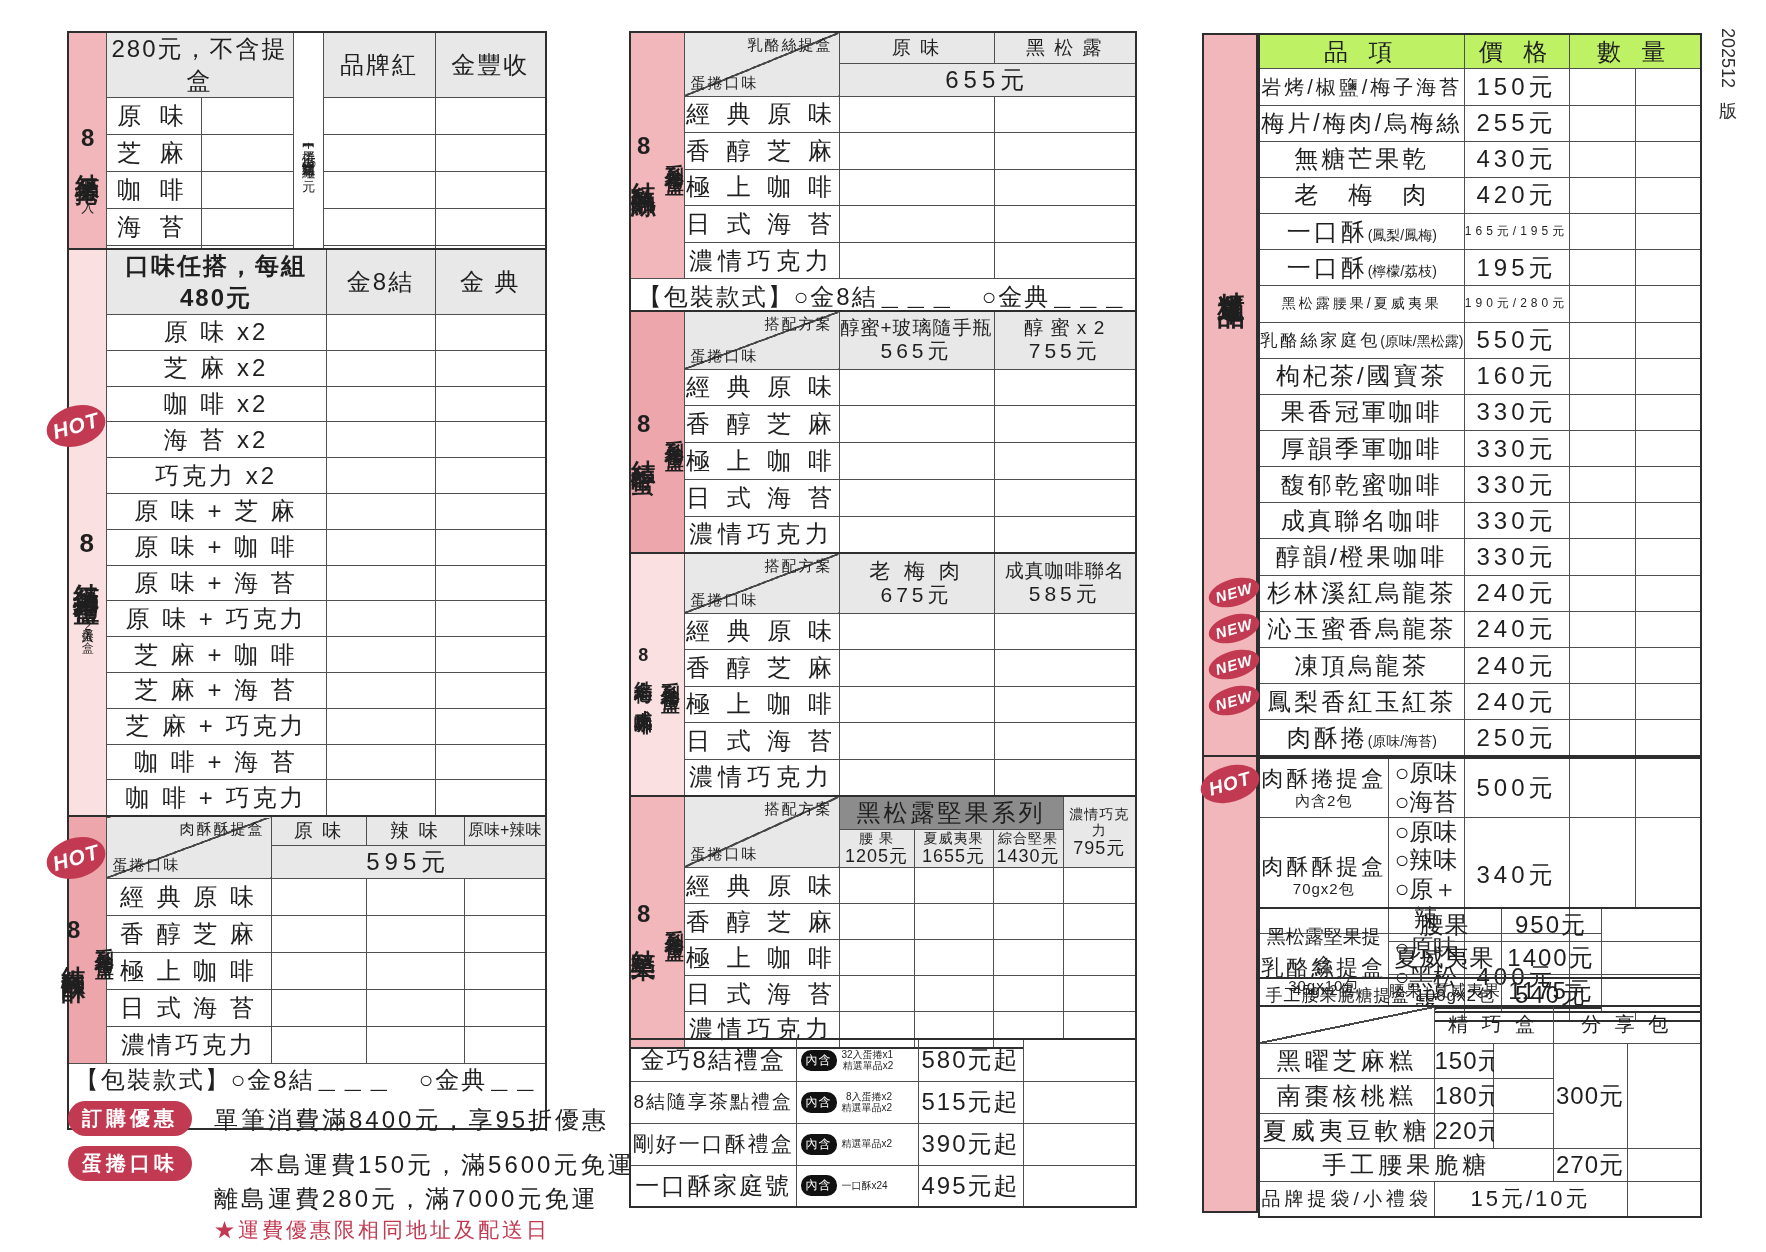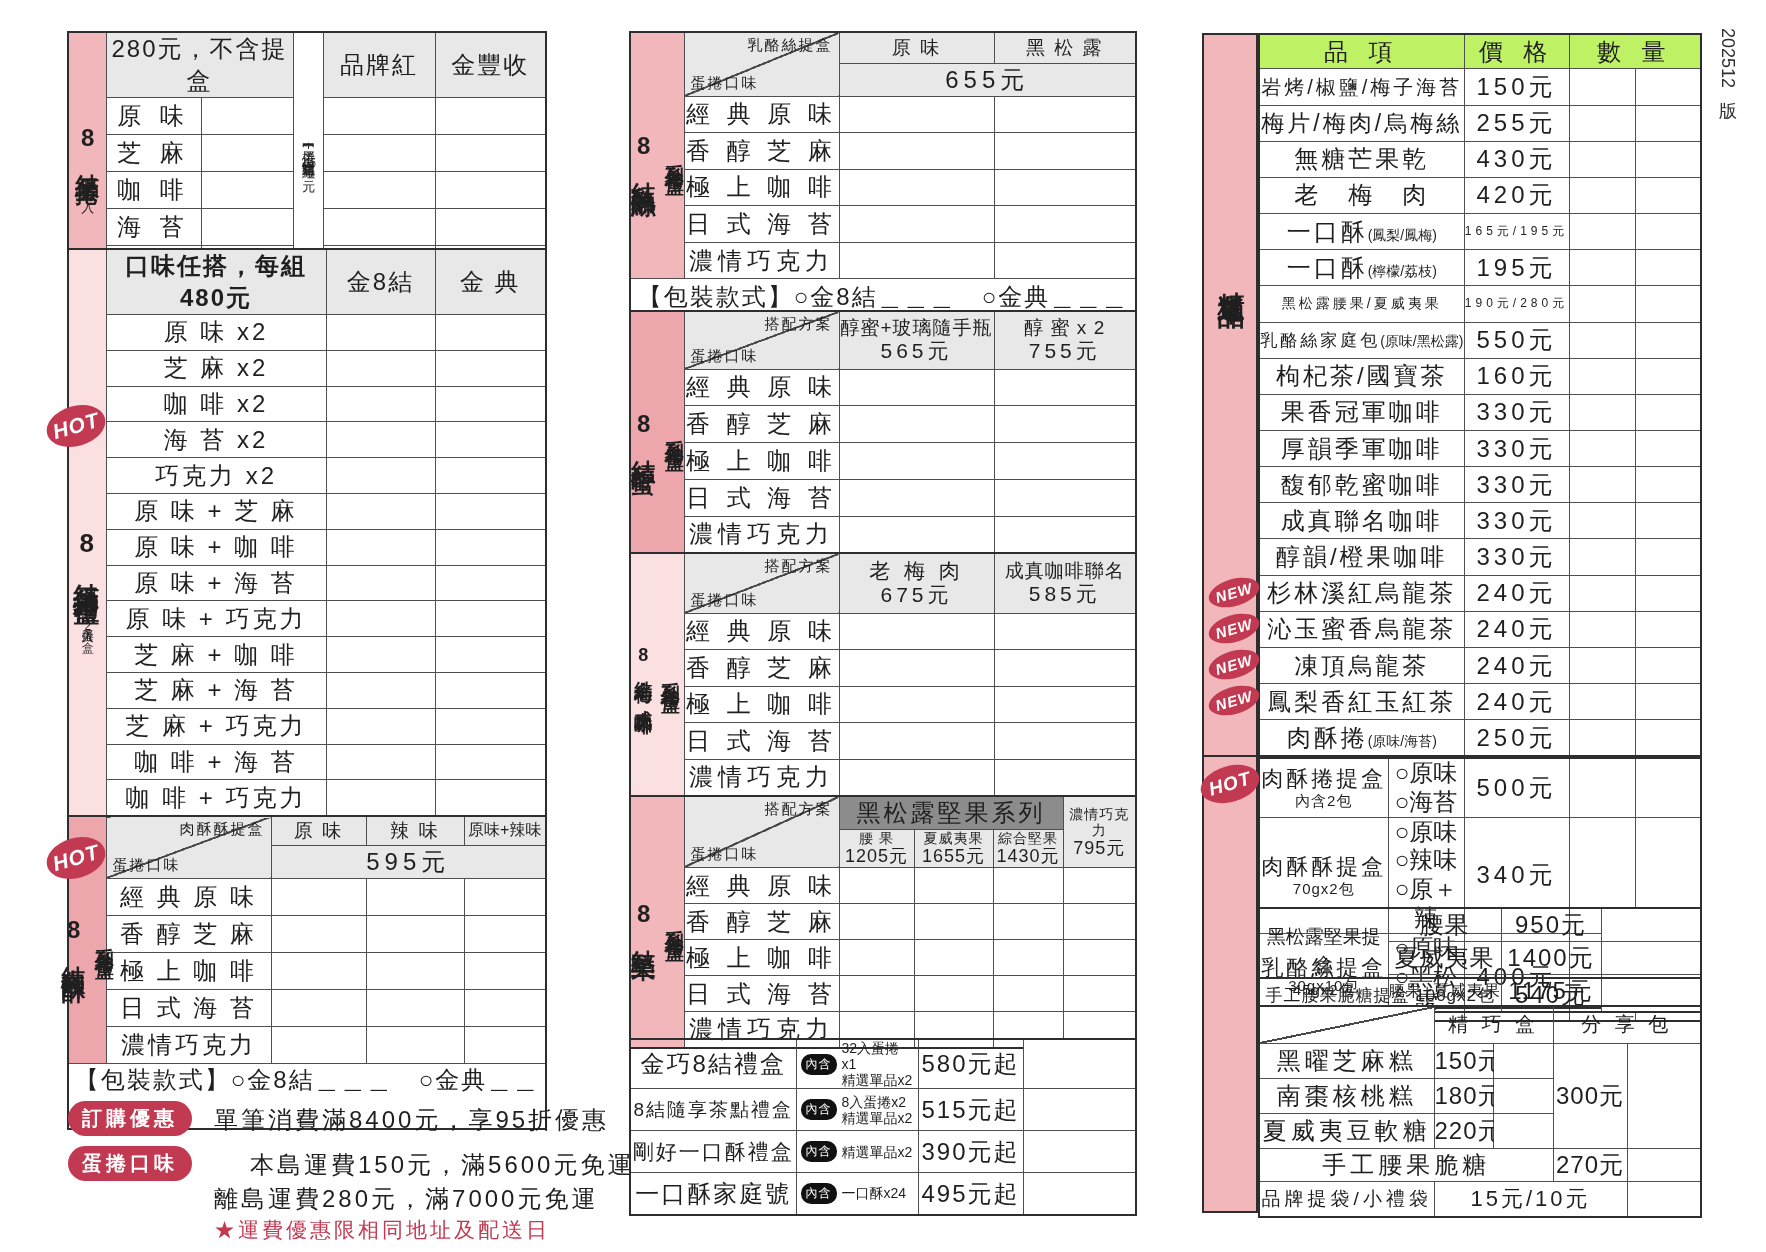--- a/index.html
+++ b/index.html
@@ -43,21 +43,21 @@
   .flav{font-size:24px;letter-spacing:6px;}
   .combo{font-size:24px;letter-spacing:3px;}
   .pkg{font-size:20px;letter-spacing:2px;}
   .narrowcell{font-size:13px;line-height:1.1;}
   
   .mflav{font-size:23px;letter-spacing:5px;}
   .nut .hn{font-size:14px;} .nut .hp{font-size:18px;letter-spacing:1px;}
   .gname{font-size:24px;letter-spacing:2px;white-space:nowrap;}
   .gprice{font-size:25px;letter-spacing:2px;}
   .gcontents{display:flex;align-items:center;gap:5px;justify-content:flex-start;padding:0 4px;}
-  .gtxt{font-size:14px;line-height:1.15;text-align:left;white-space:pre-line;}
+  .gtxt{font-size:10px;line-height:1.15;text-align:right;white-space:pre-line;}
   
   .iname{font-size:22px;letter-spacing:3px;white-space:nowrap;}
   .iname .sm{font-size:14px;letter-spacing:0;}
   .price{font-size:22px;letter-spacing:4px;white-space:nowrap;}
   .bname{font-size:22px;letter-spacing:3px;line-height:1.1;}
   .bsub{font-size:15px;letter-spacing:1px;display:block;}
   .opts{font-size:15px;text-align:left;padding-left:8px;white-space:pre-line;line-height:1.2;}
   .vname{font-size:15px;letter-spacing:1px;white-space:nowrap;}
   .vprice{font-size:17px;letter-spacing:2px;white-space:nowrap;}
   .s-name{font-size:21px;letter-spacing:4px;white-space:nowrap;}

